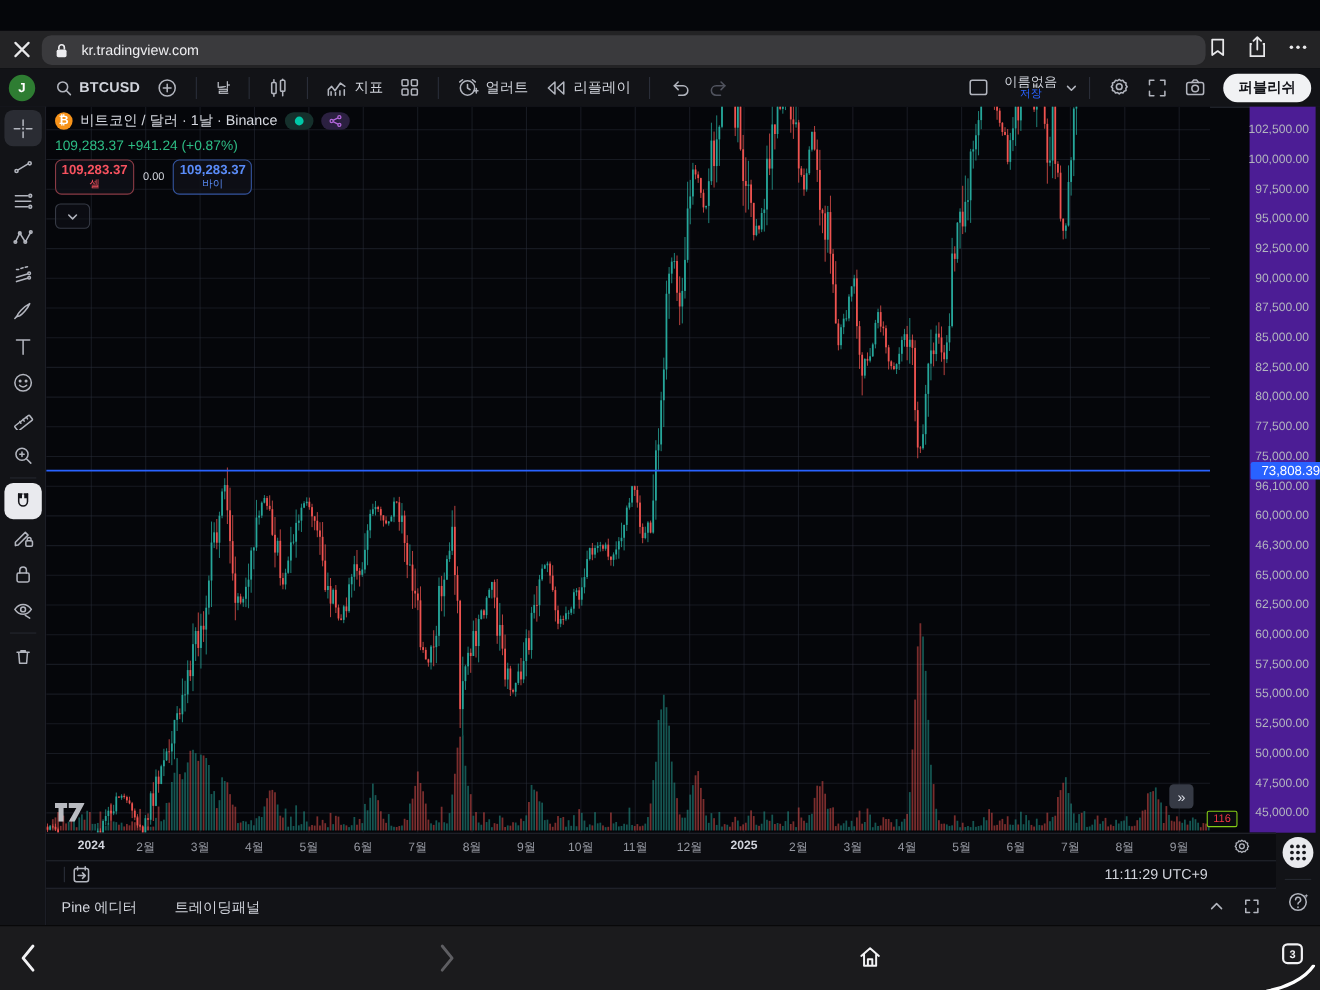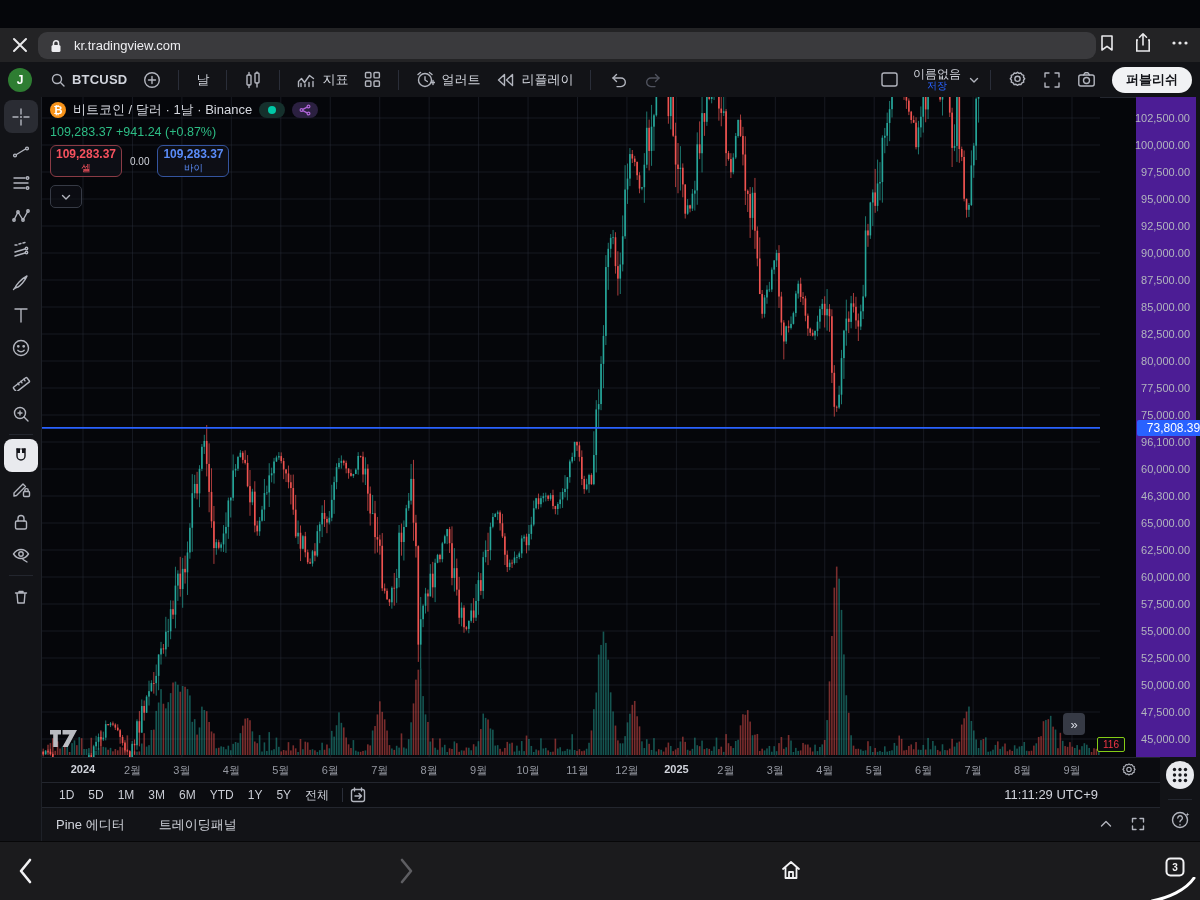--- a/index.html
+++ b/index.html
@@ -1783,31 +1783,20 @@
       <div class="time-tick" style="left: 733.3px;">3월</div>
       <div class="time-tick" style="left: 782.75px;">4월</div>
       <div class="time-tick" style="left: 832.2px;">5월</div>
       <div class="time-tick" style="left: 881.65px;">6월</div>
       <div class="time-tick" style="left: 931.1px;">7월</div>
       <div class="time-tick" style="left: 980.55px;">8월</div>
       <div class="time-tick" style="left: 1030px;">9월</div>
     </div>
 
   <div id="range-bar" class="abs">
-    <span id="range-buttons" style="display:flex;align-items:center">
-        <span class="range-btn">1D</span>
-        <span class="range-btn">5D</span>
-        <span class="range-btn">1M</span>
-        <span class="range-btn">3M</span>
-        <span class="range-btn">6M</span>
-        <span class="range-btn">YTD</span>
-        <span class="range-btn">1Y</span>
-        <span class="range-btn">5Y</span>
-        <span class="range-btn">전체</span>
-      </span>
     <span id="range-sep"></span>
     <span>
         <svg class="ic" width="18" height="18" viewBox="0 0 18 18">
           <rect x="2.5" y="3.5" width="13" height="12" rx="2"></rect>
           <path d="M5.5 2v3M12.5 2v3M6 10h6M10 7.5 12.5 10 10 12.5"></path>
         </svg>
       </span>
     <span id="clock">11:11:29 UTC+9</span>
   </div>
 

